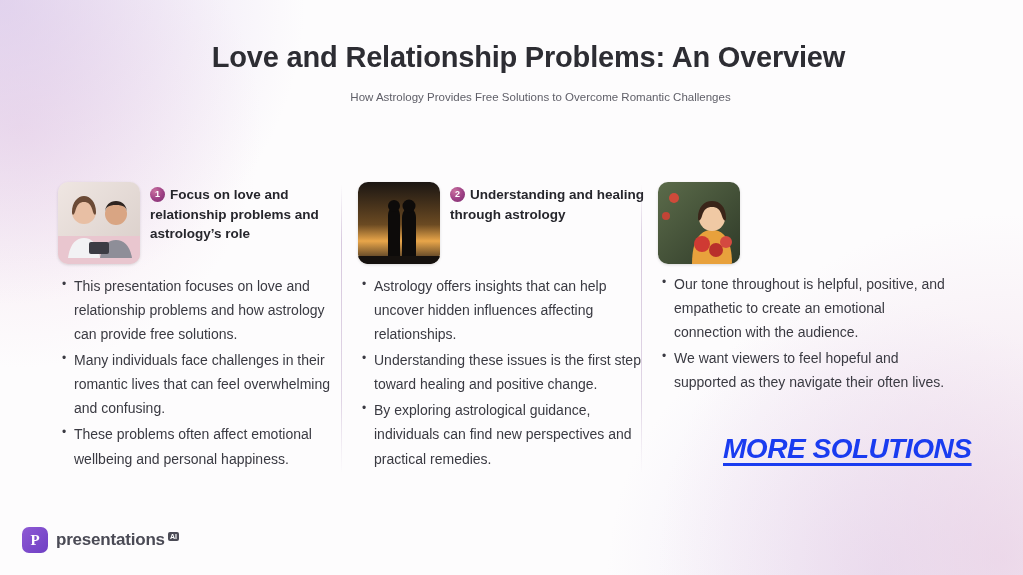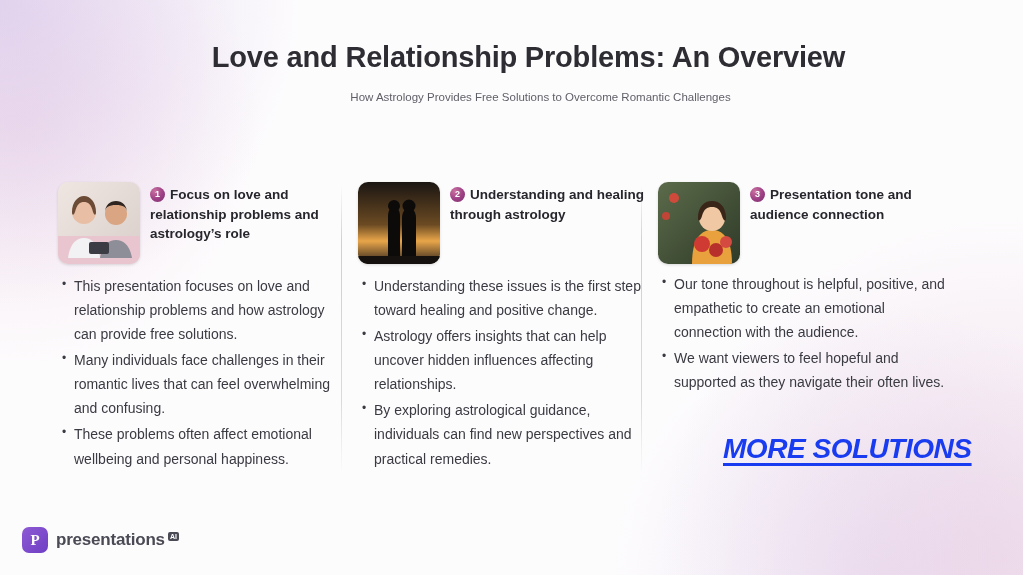--- a/index.html
+++ b/index.html
@@ -255,22 +255,22 @@
             <path d="M44 82V36c0-6 3-10 7-10s7 4 7 10v46z" fill="#0d0b0a"></path>
             <circle cx="51" cy="24" r="6.5" fill="#0d0b0a"></circle>
             <rect x="0" y="74" width="82" height="8" fill="#15110e"></rect>
           </svg>
         </div>
         <div class="headline-wrap">
           <span class="badge">2</span><span class="headline">Understanding and healing through astrology</span>
         </div>
       </div>
       <ul class="bullets">
+        <li>Astrology offers insights that can help uncover hidden influences affecting relationships.</li>
         <li>Understanding these issues is the first step toward healing and positive change.</li>
-        <li>Astrology offers insights that can help uncover hidden influences affecting relationships.</li>
         <li>By exploring astrological guidance, individuals can find new perspectives and practical remedies.</li>
       </ul>
     </div>
 
     <div class="col col-3">
       <div class="col-head">
         <div class="thumb">
           <svg width="82" height="82" viewBox="0 0 82 82" aria-hidden="true">
             <defs>
               <linearGradient id="g3bg" x1="0" y1="0" x2="1" y2="1">
@@ -282,23 +282,20 @@
             <circle cx="16" cy="16" r="5" fill="#cf4a3a"></circle>
             <circle cx="8" cy="34" r="4" fill="#c24436"></circle>
             <path d="M34 82c0-24 8-34 20-34s20 10 20 34z" fill="#e8a13c"></path>
             <circle cx="54" cy="36" r="13" fill="#f0c9a4"></circle>
             <path d="M40 36c0-11 6-17 14-17s14 6 14 17c0 5-3 2-4-2-2-7-5-9-10-9s-8 2-10 9c-1 4-4 7-4 2z" fill="#3a2519"></path>
             <circle cx="44" cy="62" r="8" fill="#cf3a33"></circle>
             <circle cx="58" cy="68" r="7" fill="#b8302b"></circle>
             <circle cx="68" cy="60" r="6" fill="#d44a40"></circle>
           </svg>
         </div>
-        <div class="headline-wrap">
-          <span class="badge">3</span><span class="headline">Presentation tone and audience connection</span>
-        </div>
       </div>
       <ul class="bullets">
         <li>Our tone throughout is helpful, positive, and empathetic to create an emotional connection with the audience.</li>
         <li>We want viewers to feel hopeful and supported as they navigate their often lives.</li>
       </ul>
     </div>
 
   </div>
 
   <div class="cta">MORE SOLUTIONS</div>

